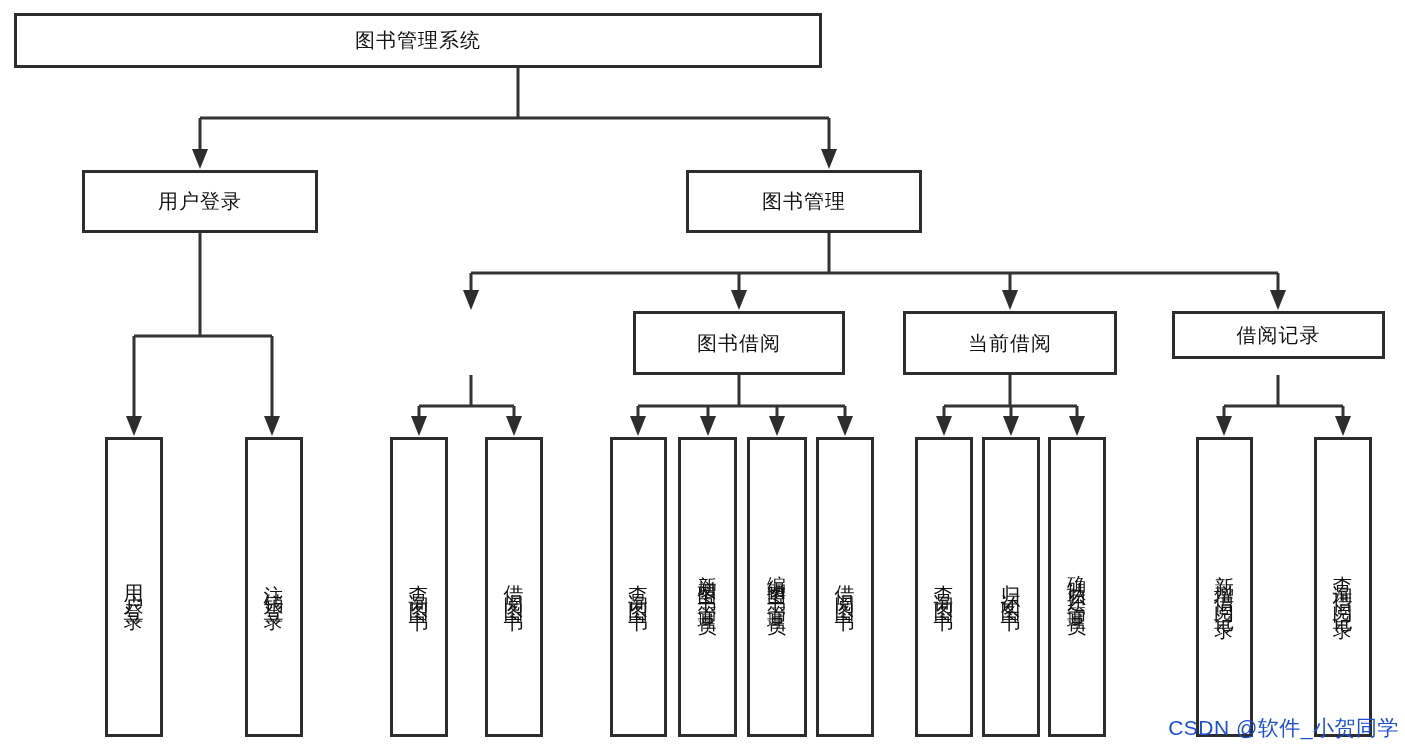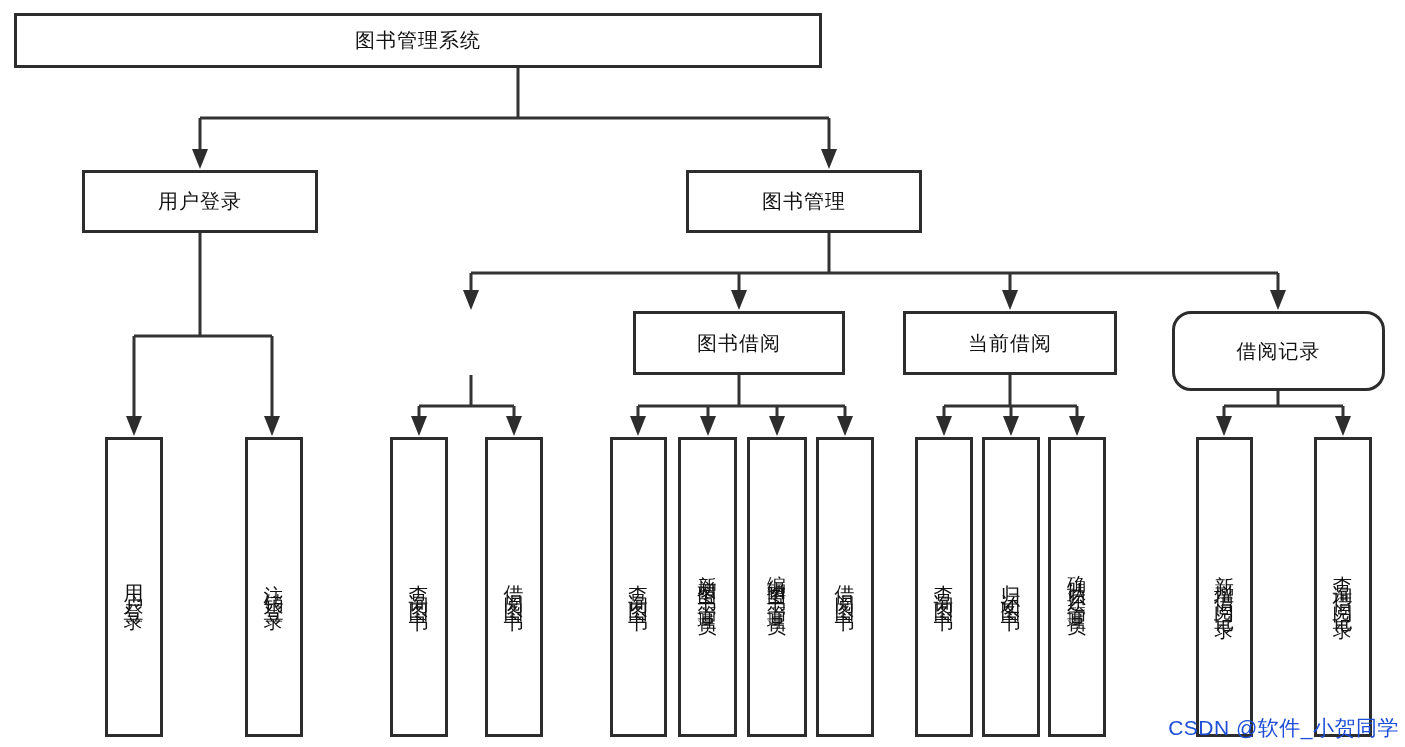--- a/index.html
+++ b/index.html
@@ -71,21 +71,21 @@
   <div class="box h-box" style="left:686px; top:170px; width:236px; height:63px;">
     <span class="lbl">图书管理</span>
   </div>
 
   <div class="box h-box" style="left:633px; top:311px; width:212px; height:64px;">
     <span class="lbl">图书借阅</span>
   </div>
   <div class="box h-box" style="left:903px; top:311px; width:214px; height:64px;align-items:center;">
     <span class="lbl">当前借阅</span>
   </div>
-  <div class="box h-box" style="left:1172px; top:311px; width:213px; height:80px;border-radius:19px;">
+  <div class="box h-box" style="left:1172px; top:311px; width:213px; height:48px;">
     <span class="lbl">借阅记录</span>
   </div>
 
   <div class="box v-box" style="left:105px; top:437px; width:58px; height:300px;">
     <span class="lbl">用户登录</span>
   </div>
   <div class="box v-box" style="left:245px; top:437px; width:58px; height:300px;">
     <span class="lbl">注销登录</span>
   </div>
 

